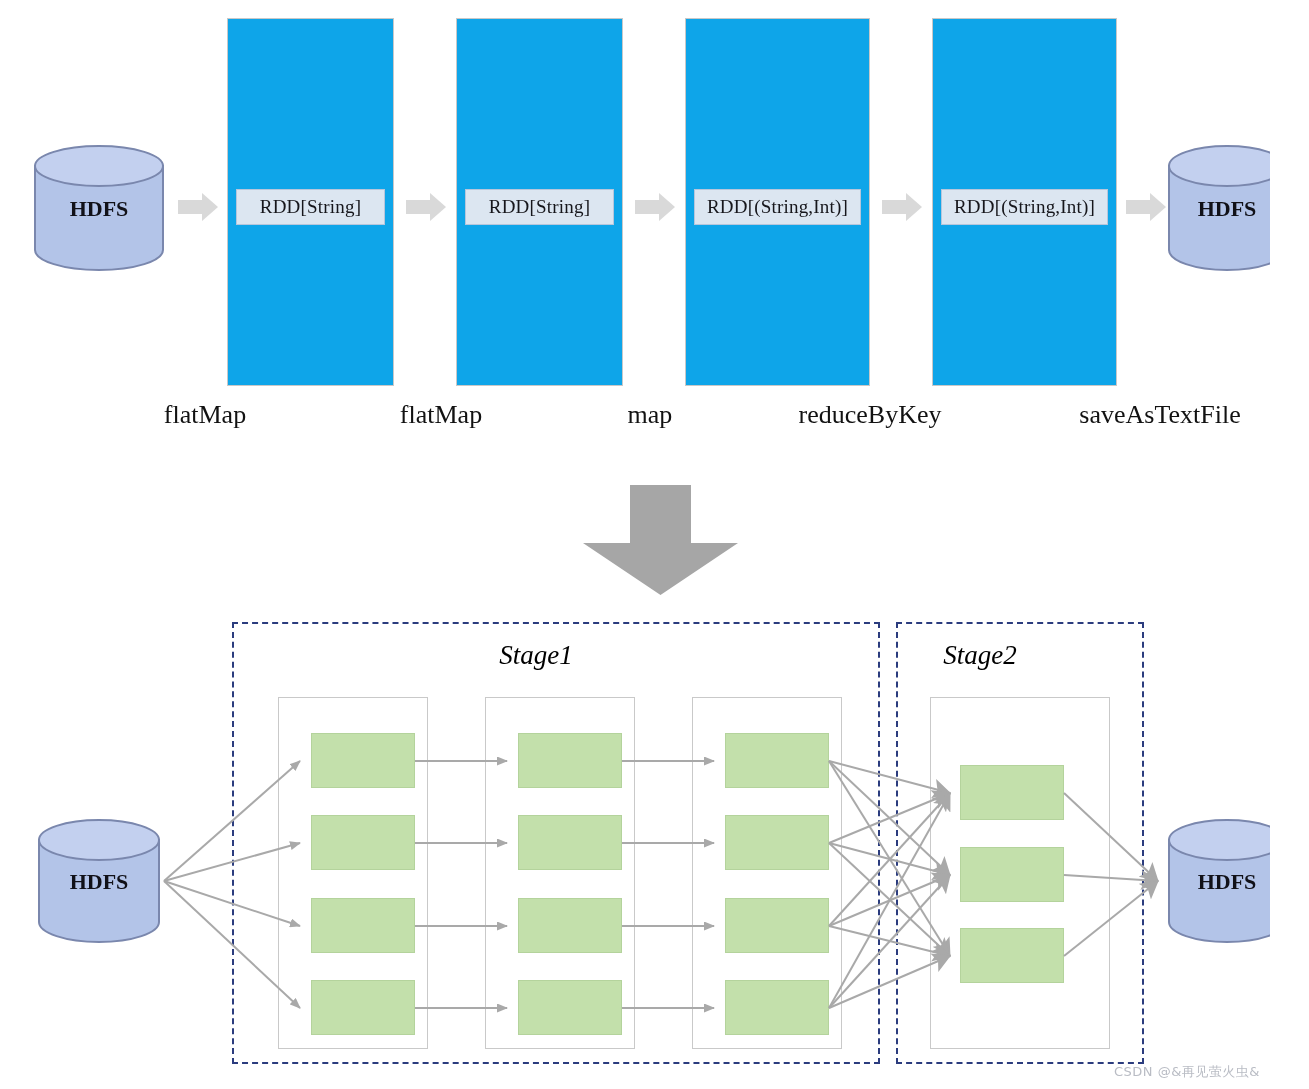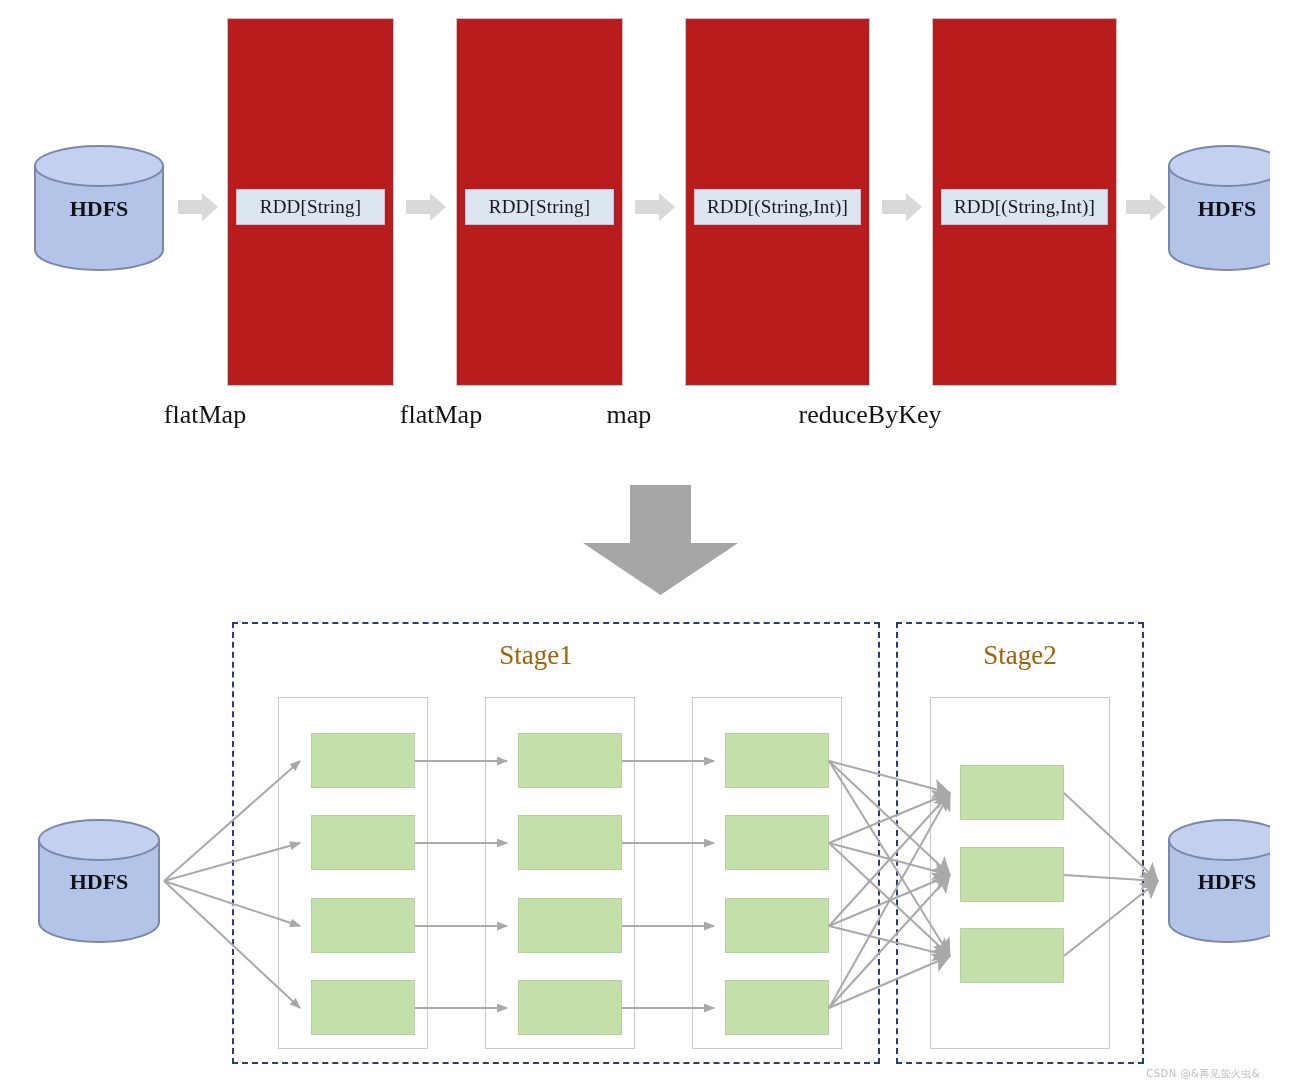--- a/index.html
+++ b/index.html
@@ -21,21 +21,21 @@
   }
   
   .abs { position: absolute; }
 
   
   .rdd-col {
     position: absolute;
     top: 18px;
     height: 368px;
     border: 1px solid #c8c8c8;
-    background: #b91c1c;
+    background: #0ea5e9;
     box-sizing: border-box;
   }
   .rdd-chip {
     position: absolute;
     left: 8px;
     right: 8px;
     top: 170px;
     height: 36px;
     background: #dce6f1;
     border: 1px solid #b6c6dc;
@@ -79,43 +79,44 @@
   .stage-box {
     position: absolute;
     border: 2px dashed #2b3c7e;
     box-sizing: border-box;
     background: transparent;
   }
   .stage-title {
     position: absolute;
     text-align: center;
     font-size: 27px;
-    color: #a16207;
-    white-space: nowrap;
+    color: #000000;
+    white-space: nowrap;
+    font-style: italic;
   }
   .col-frame {
     position: absolute;
     border: 1px solid #c9c9c9;
     box-sizing: border-box;
     background: transparent;
   }
   .task-box {
     position: absolute;
     background: #c3e0ab;
     border: 1px solid #b4d39c;
     box-sizing: border-box;
   }
 
   
   .watermark {
     position: absolute;
     right: 10px;
     bottom: 8px;
     font-family: "DejaVu Sans", "Liberation Sans", sans-serif;
-    font-size: 10px;
+    font-size: 13px;
     color: #b9bcc4;
     white-space: nowrap;
     letter-spacing: 0.5px;
     text-align: right;
   }
 
   svg { display: block; }
   .wire { stroke: #a9a9a9; stroke-width: 2; fill: none; }
 </style>
 </head>
@@ -180,34 +181,35 @@
   <div class="abs" style="left:1166px; top:144px; width:122px; height:128px;">
     <svg width="122" height="128" viewBox="0 0 122 128">
       <path d="M3 22 L3 106 A58 20 0 0 0 119 106 L119 22 Z" fill="#b3c4e8" stroke="#7a87ad" stroke-width="2"></path>
       <ellipse cx="61" cy="22" rx="58" ry="20" fill="#c3d0ef" stroke="#7a87ad" stroke-width="2"></ellipse>
     </svg>
     <div class="cyl-label" style="top:52px;">HDFS</div>
   </div>
 
   <div class="op-label" style="left:120px; width:170px;">flatMap</div>
   <div class="op-label" style="left:356px; width:170px;">flatMap</div>
-  <div class="op-label" style="left:544px; width:170px;">map</div>
+  <div class="op-label" style="left:565px; width:170px;">map</div>
   <div class="op-label" style="left:780px; width:180px;">reduceByKey</div>
+  <div class="op-label" style="left:1055px; width:210px;">saveAsTextFile</div>
 
   <div class="abs" style="left:578px; top:485px; width:165px; height:110px;">
     <svg width="165" height="110" viewBox="0 0 165 110">
       <path d="M52 0 L113 0 L113 58 L160 58 L82.5 110 L5 58 L52 58 Z" fill="#a6a6a6"></path>
     </svg>
   </div>
 
   <div class="stage-box" style="left:232px; top:622px; width:648px; height:442px;"></div>
   <div class="stage-title" style="left:456px; top:640px; width:160px;">Stage1</div>
 
   <div class="stage-box" style="left:896px; top:622px; width:248px; height:442px;"></div>
-  <div class="stage-title" style="left:940px; top:640px; width:160px;">Stage2</div>
+  <div class="stage-title" style="left:900px; top:640px; width:160px;">Stage2</div>
 
   <div class="col-frame" style="left:278px; top:697px; width:150px; height:352px;"></div>
   <div class="col-frame" style="left:485px; top:697px; width:150px; height:352px;"></div>
   <div class="col-frame" style="left:692px; top:697px; width:150px; height:352px;"></div>
 
   <div class="col-frame" style="left:930px; top:697px; width:180px; height:352px;"></div>
 
   <div class="task-box" style="left:311px; top:733px; width:104px; height:55px;"></div>
   <div class="task-box" style="left:311px; top:815px; width:104px; height:55px;"></div>
   <div class="task-box" style="left:311px; top:898px; width:104px; height:55px;"></div>

